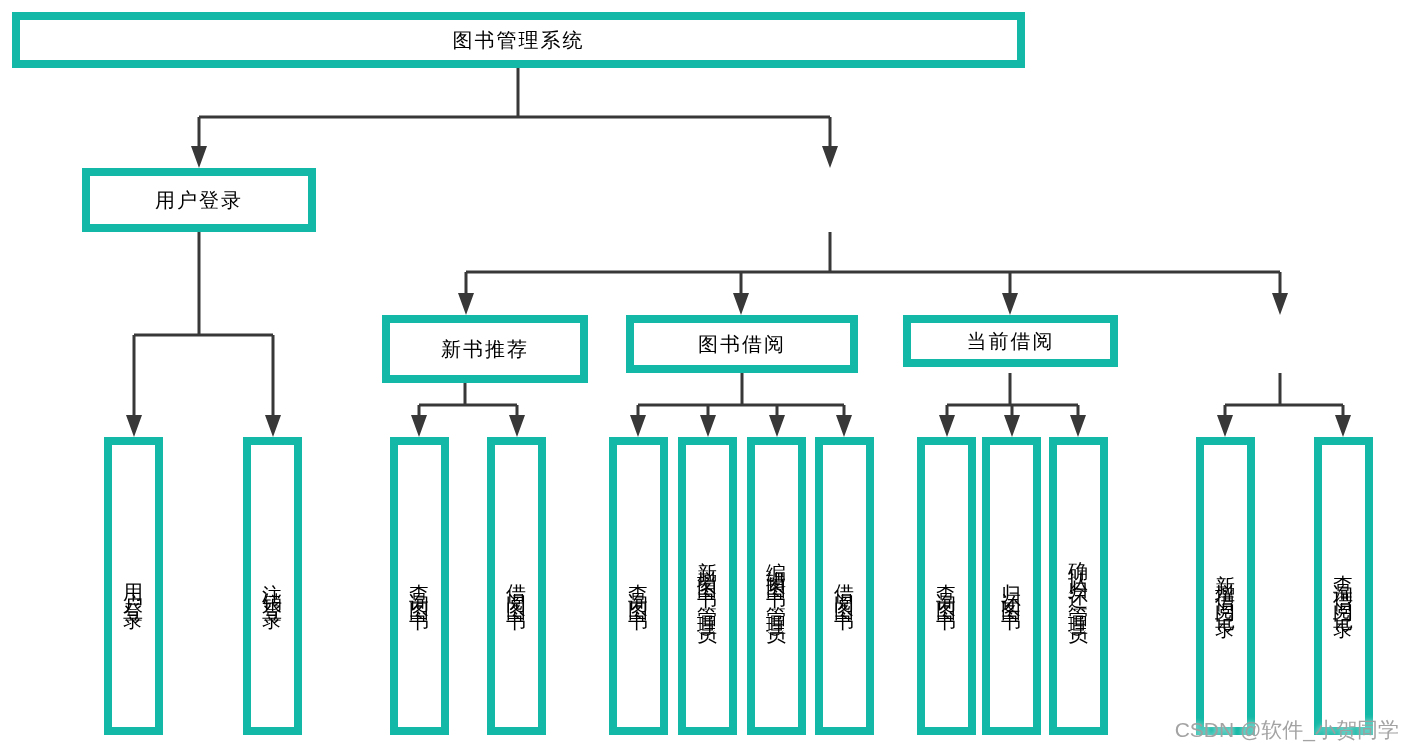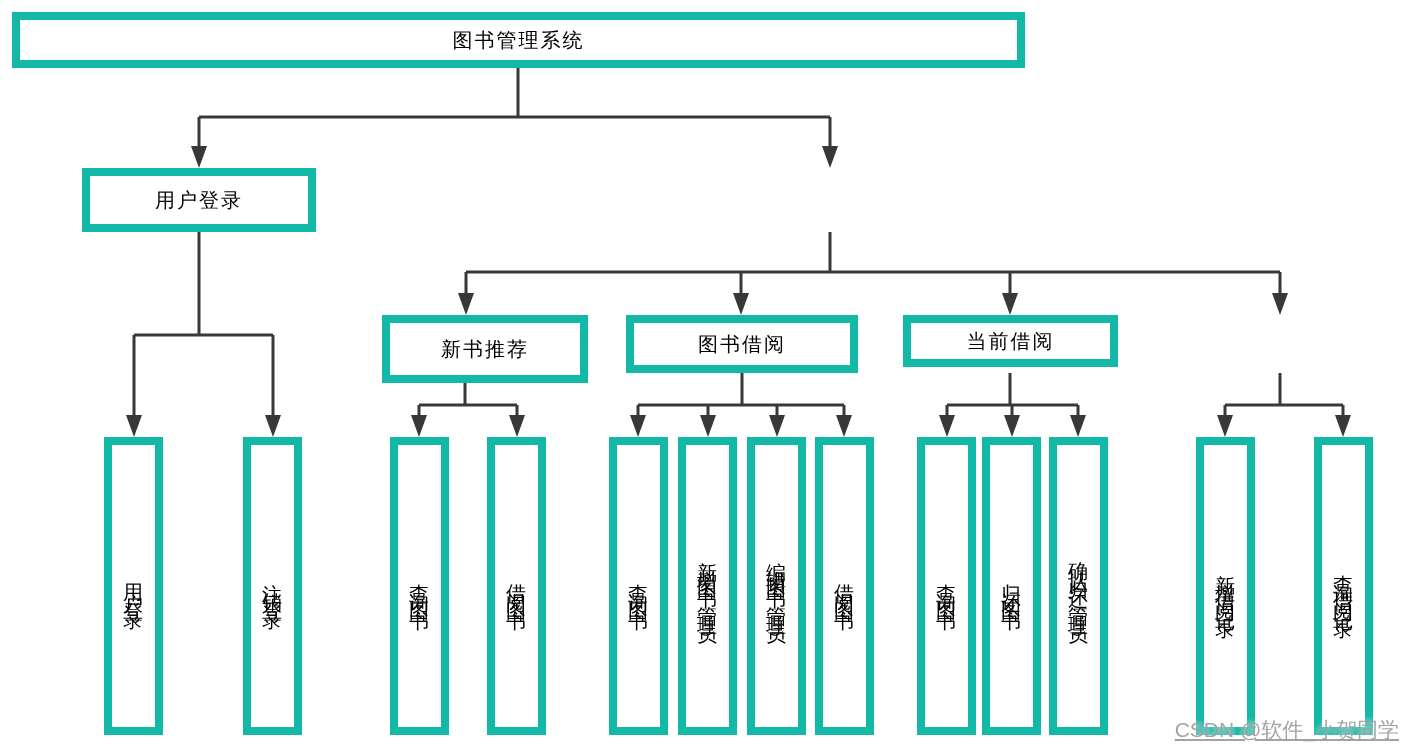--- a/index.html
+++ b/index.html
@@ -39,21 +39,20 @@
     line-height:1;
   }
   .watermark{
     position:absolute;
     right:6px;
     bottom:3px;
     font-size:21px;
     color:rgba(158,158,158,0.95);
     text-shadow:0 0 5px rgba(255,255,255,0.9);
     white-space:nowrap;
-    text-decoration:underline;
   }
 </style>
 </head>
 <body>
 
 <div class="stage">
 
   <svg class="connectors" width="1405" height="747" viewBox="0 0 1405 747">
 
     <path d="M518 68 V117 M199 117 H830

